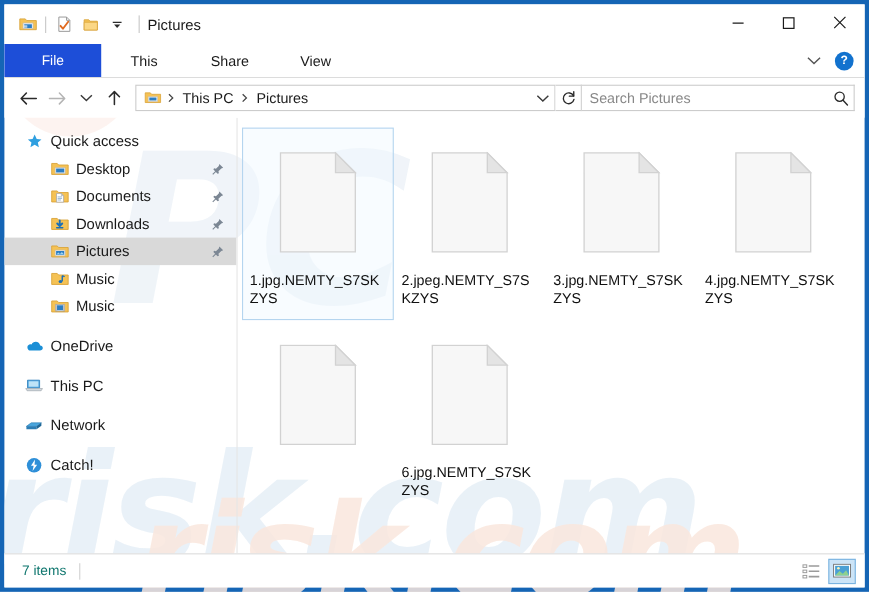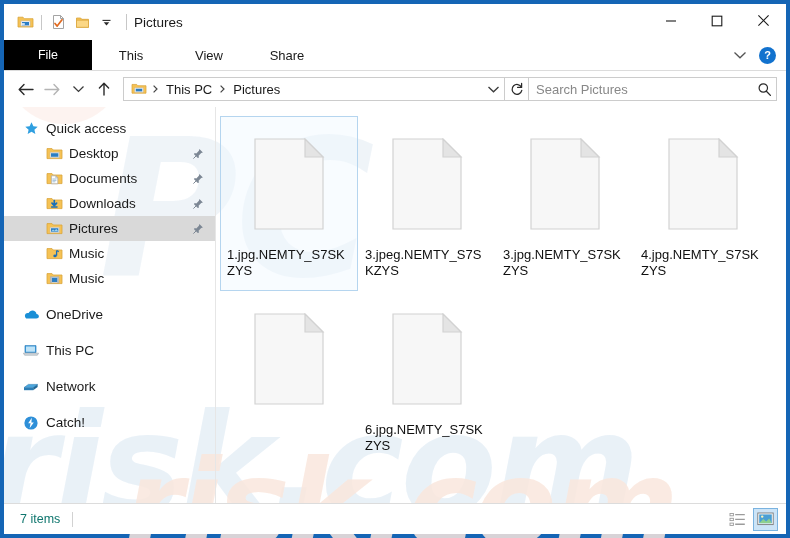--- a/index.html
+++ b/index.html
@@ -55,21 +55,21 @@
   .ribbon{
     height:30px;flex:0 0 30px;background:#ffffff;
     display:flex;align-items:stretch;position:relative;z-index:3;
     border-bottom:1px solid #dcdcdc;
   }
   .tab{
     display:flex;align-items:center;justify-content:center;
     font-size:13px;color:#1a1a1a;padding:0 17px;min-width:44px;
     cursor:default;
   }
-  .tab.file{background:#000000;color:#ffffff;padding:0 22px;font-size:12.5px;}
+  .tab.file{background:#1d4ed8;color:#ffffff;padding:0 22px;font-size:12.5px;}
   .ribbon-right{margin-left:auto;display:flex;align-items:center;padding-right:10px;gap:10px;}
   .chev-collapse{width:18px;height:18px;display:flex;align-items:center;justify-content:center;}
   .helpbtn{
     width:17px;height:17px;border-radius:50%;background:#1272ce;
     color:#fff;font-size:11px;font-weight:bold;
     display:flex;align-items:center;justify-content:center;
     font-family:"Liberation Sans", sans-serif;
   }
 
   
@@ -218,22 +218,22 @@
         <svg width="13" height="13" viewBox="0 0 13 13">
             <path d="M1.4 1.4l10.2 10.2M11.6 1.4L1.4 11.6" stroke="#1a1a1a" stroke-width="1.1"></path>
           </svg>
       </div>
     </div>
   </div>
 
   <div class="ribbon">
     <div class="tab file">File</div>
     <div class="tab">This</div>
+    <div class="tab">Share</div>
     <div class="tab">View</div>
-    <div class="tab">Share</div>
     <div class="ribbon-right">
       <div class="chev-collapse">
         <svg width="14" height="10" viewBox="0 0 14 10">
             <path d="M1.5 2.5L7 7.8l5.5-5.3" fill="none" stroke="#555" stroke-width="1.3"></path>
           </svg>
       </div>
       <div class="helpbtn">?</div>
     </div>
   </div>
 
@@ -476,21 +476,21 @@
           <div class="fname">1.jpg.NEMTY_S7SKZYS</div>
         </div>
 
         <div class="fileitem">
           <div class="thumb">
             <svg width="72" height="92" viewBox="0 0 72 92">
               <path d="M2 1h50l18 18v72H2z" fill="#f7f7f7" stroke="#d2d2d2" stroke-width="1.2"></path>
               <path d="M52 1v18h18z" fill="#e4e4e4" stroke="#d2d2d2" stroke-width="1.2"></path>
             </svg>
           </div>
-          <div class="fname">3.jpeg.NEMTY_S7SKZYS</div>
+          <div class="fname">2.jpeg.NEMTY_S7SKZYS</div>
         </div>
 
         <div class="fileitem">
           <div class="thumb">
             <svg width="72" height="92" viewBox="0 0 72 92">
               <path d="M2 1h50l18 18v72H2z" fill="#f7f7f7" stroke="#d2d2d2" stroke-width="1.2"></path>
               <path d="M52 1v18h18z" fill="#e4e4e4" stroke="#d2d2d2" stroke-width="1.2"></path>
             </svg>
           </div>
           <div class="fname">3.jpg.NEMTY_S7SKZYS</div>

